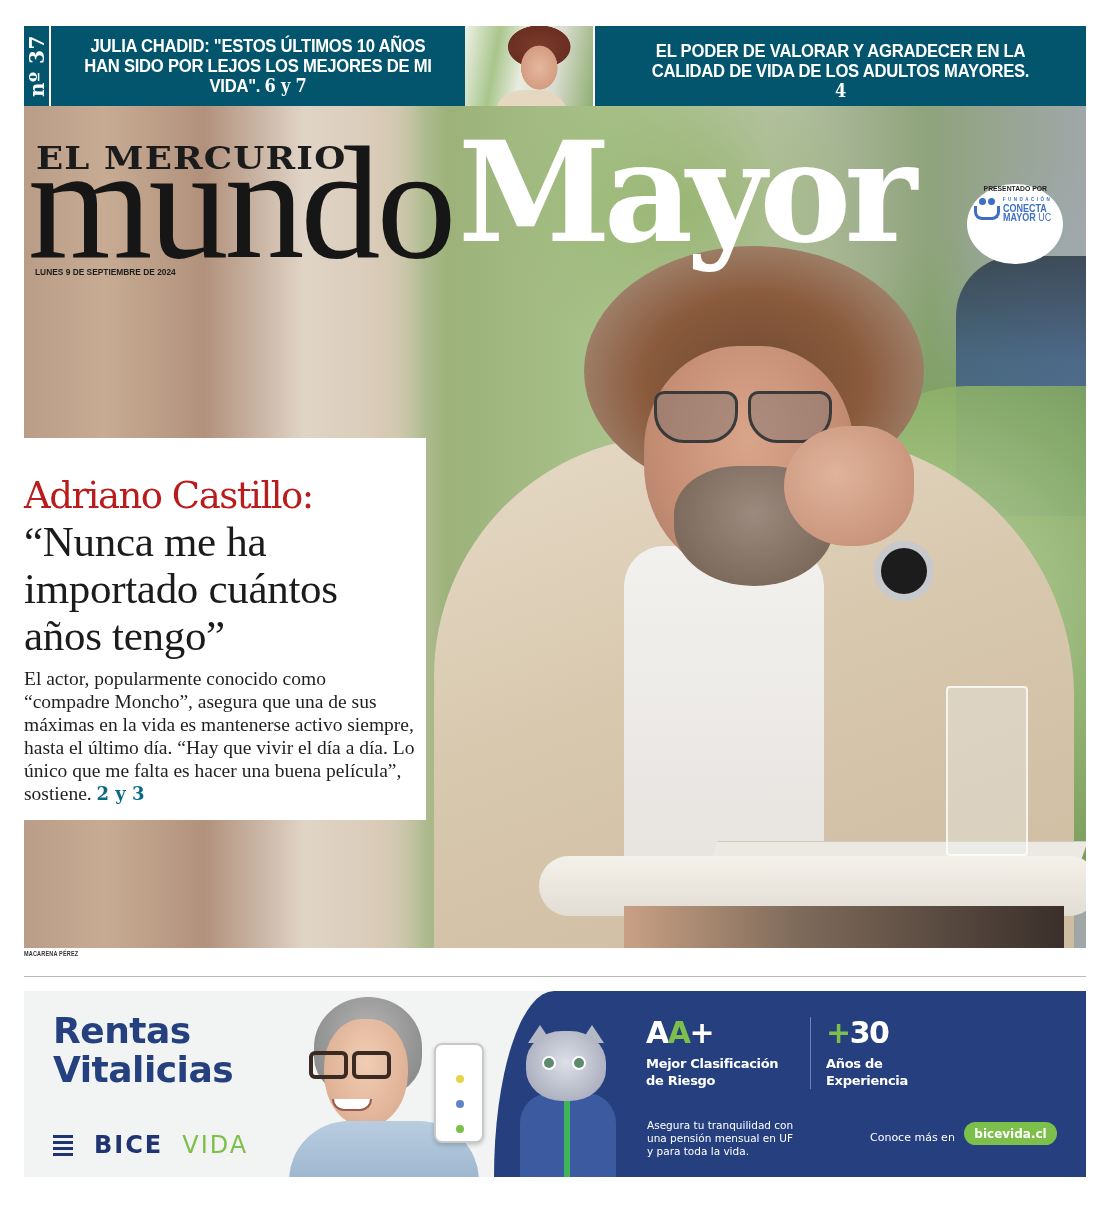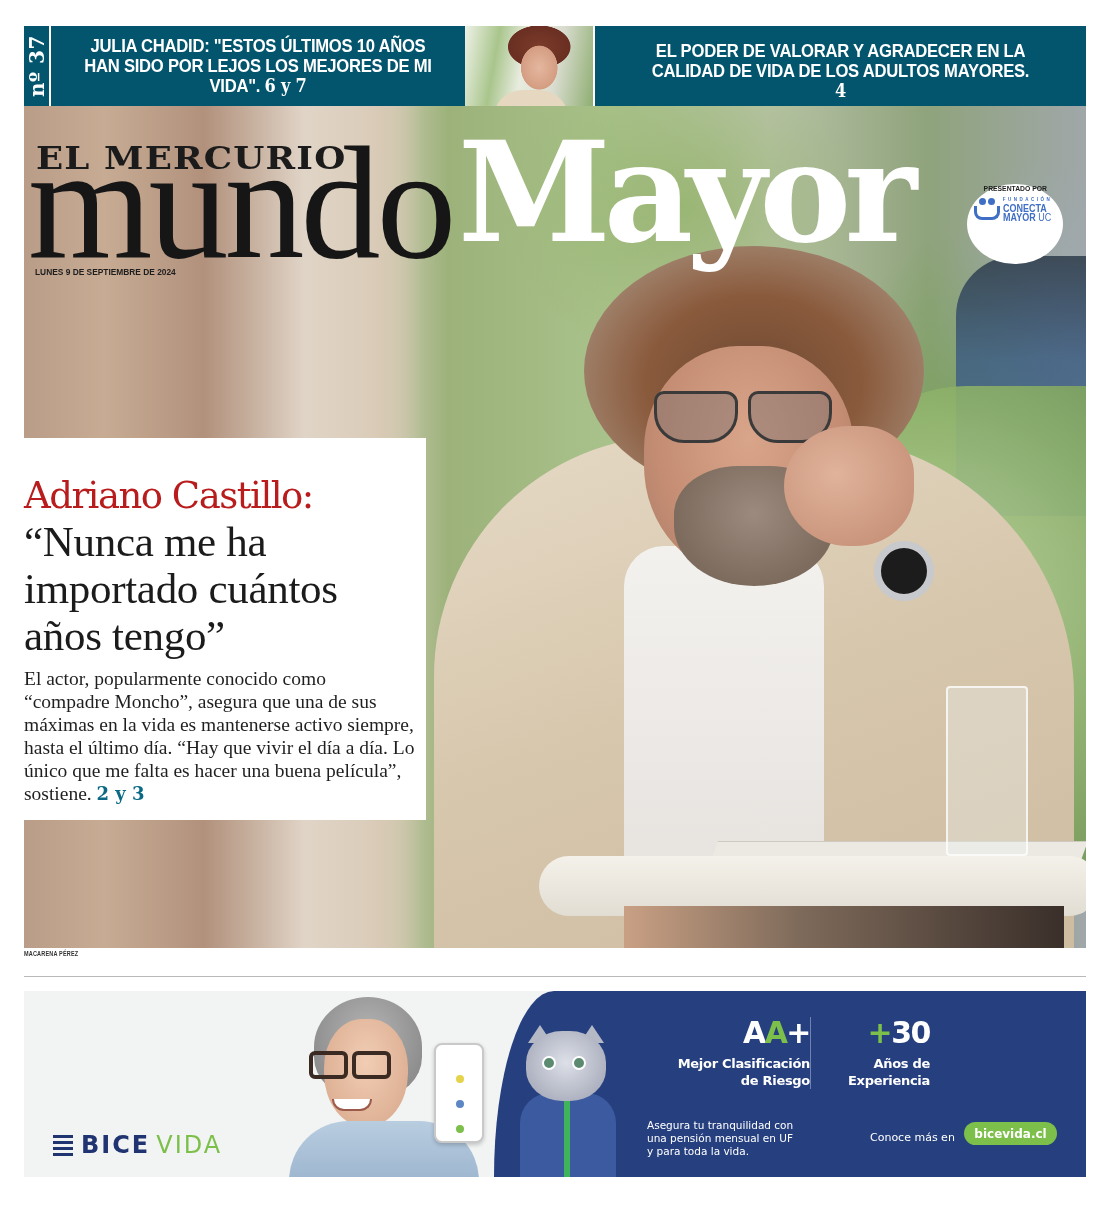--- a/index.html
+++ b/index.html
@@ -73,21 +73,21 @@
   .story-body { margin-top: 8px; font-family: "Liberation Serif", serif; font-size: 19.5px; line-height: 23px; color: #1f1f1f; }
   .story-pages { font-family: "DejaVu Serif", serif; font-weight: bold; color: #0a6a86; font-size: 18px; }
 
   .photo-credit { position: absolute; left: 24px; top: 950px; font-size: 6.5px; font-weight: bold; color: #333; transform: scaleX(0.85); transform-origin: left; letter-spacing: 0.2px; }
   .divider { position: absolute; left: 24px; top: 976px; width: 1062px; height: 1px; background: #b9b9b9; }
 
   
   .ad { position: absolute; left: 24px; top: 991px; width: 1062px; height: 186px; overflow: hidden; background: #f2f3f3; }
   .ad-blue { position: absolute; left: 470px; top: 0; width: 600px; height: 186px; background: #26407f; border-radius: 60px 0 0 0 / 186px 0 0 0; }
   .ad-title { position: absolute; left: 29px; top: 20px; font-family: "DejaVu Sans", sans-serif; font-weight: bold; font-size: 36px; line-height: 39px; color: #25407f; letter-spacing: -0.5px; }
-  .ad-logo { position: absolute; left: 29px; top: 140px; display: flex; align-items: center; gap: 8px; }
+  .ad-logo { position: absolute; left: 29px; top: 140px; display: flex; align-items: center; gap: 21px; }
   .ad-logo-bars { display: flex; flex-direction: column; gap: 3px; }
   .ad-logo-bars i { display: block; width: 20px; height: 3px; background: #1f3470; }
   .ad-logo-bice { font-family: "DejaVu Sans", sans-serif; font-weight: bold; font-size: 24px; color: #1f3470; letter-spacing: 2px; }
   .ad-logo-vida { font-family: "DejaVu Sans", sans-serif; font-size: 24px; color: #7cbf4a; letter-spacing: 2px; margin-left: -2px; }
 
   .ad-woman { position: absolute; left: 265px; top: 0; width: 210px; height: 186px; }
   .ad-woman .hair { position: absolute; left: 25px; top: 6px; width: 108px; height: 100px; border-radius: 50% 50% 40% 40%; background: radial-gradient(ellipse at 50% 40%, #b5b5b5, #8e8e8e 75%); }
   .ad-woman .face { position: absolute; left: 35px; top: 28px; width: 84px; height: 108px; border-radius: 45% 45% 50% 50%; background: radial-gradient(ellipse at 50% 40%, #f1cdb4, #dcae92 80%); }
   .ad-woman .glasses { position: absolute; left: 20px; top: 60px; width: 82px; height: 28px; display: flex; gap: 4px; }
   .ad-woman .glasses i { flex: 1; border: 4px solid #3a2a22; border-radius: 6px; }
@@ -103,21 +103,21 @@
   .ad-cat .head { position: absolute; left: 12px; top: 0; width: 80px; height: 70px; border-radius: 45% 45% 45% 45%; background: radial-gradient(ellipse at 50% 45%, #dde0e8, #a9adbc 80%); }
   .ad-cat .ear-l, .ad-cat .ear-r { position: absolute; top: -6px; width: 0; height: 0; border-left: 12px solid transparent; border-right: 12px solid transparent; border-bottom: 18px solid #b5b9c6; }
   .ad-cat .ear-l { left: 14px; }
   .ad-cat .ear-r { left: 66px; }
   .ad-cat .eye { position: absolute; top: 25px; width: 14px; height: 14px; border-radius: 50%; background: #5c8a70; border: 2px solid #fff; }
   .ad-cat .eye.l { left: 28px; }
   .ad-cat .eye.r { left: 58px; }
   .ad-cat .body { position: absolute; left: 6px; top: 62px; width: 96px; height: 90px; border-radius: 30px 30px 0 0; background: #3b5aa0; }
   .ad-cat .tie { position: absolute; left: 50px; top: 70px; width: 6px; height: 80px; background: #3fb45a; }
 
-  .ad-features { position: absolute; left: 620px; top: 26px; display: flex; text-align: right; }
+  .ad-features { position: absolute; left: 620px; top: 26px; display: flex; }
   .ad-feature { position: relative; padding-left: 2px; }
   .ad-feature + .ad-feature { border-left: 1px solid #6f82b3; padding-left: 15px; }
   .ad-feature .big { font-family: "DejaVu Sans", sans-serif; font-weight: bold; font-size: 30px; line-height: 32px; color: #fff; height: 32px; letter-spacing: -1.5px; }
   .ad-feature .big .g { color: #7cbf4a; }
   .ad-feature .label { font-family: "DejaVu Sans", sans-serif; font-weight: bold; font-size: 13px; line-height: 17px; color: #fff; margin-top: 6px; letter-spacing: -0.3px; }
   .pin { display: inline-block; width: 22px; height: 22px; border-radius: 50% 50% 50% 0; transform: rotate(-45deg); background: #fff; position: relative; margin: 6px 0 0 4px; }
   .pin::after { content: ""; position: absolute; left: 7px; top: 7px; width: 8px; height: 8px; border-radius: 50%; background: #26407f; }
   .pin-dot { display: inline-block; width: 12px; height: 12px; border-radius: 50%; background: #7cbf4a; border: 2px solid #fff; vertical-align: top; margin-left: 2px; }
 
   .ad-tagline { position: absolute; left: 623px; top: 128px; font-family: "DejaVu Sans", sans-serif; font-size: 10.5px; line-height: 13px; color: #fff; }
@@ -196,20 +196,24 @@
   <div class="story-body">
     <span>El actor, popularmente conocido como “compadre Moncho”, asegura que una de sus máximas en la vida es mantenerse activo siempre, hasta el último día. “Hay que vivir el día a día. Lo único que me falta es hacer una buena película”, sostiene.</span>
     <span class="story-pages">2 y 3</span>
   </div>
 </div>
 
 <div class="photo-credit">MACARENA PÉREZ</div>
 <div class="divider"></div>
 
 <div class="ad">
+  <div class="ad-title">
+    <div>Rentas</div>
+    <div>Vitalicias</div>
+  </div>
   <div class="ad-logo">
     <div class="ad-logo-bars">
         <i></i>
         <i></i>
         <i></i>
         <i></i>
       </div>
     <span class="ad-logo-bice">BICE</span>
     <span class="ad-logo-vida">VIDA</span>
   </div>

